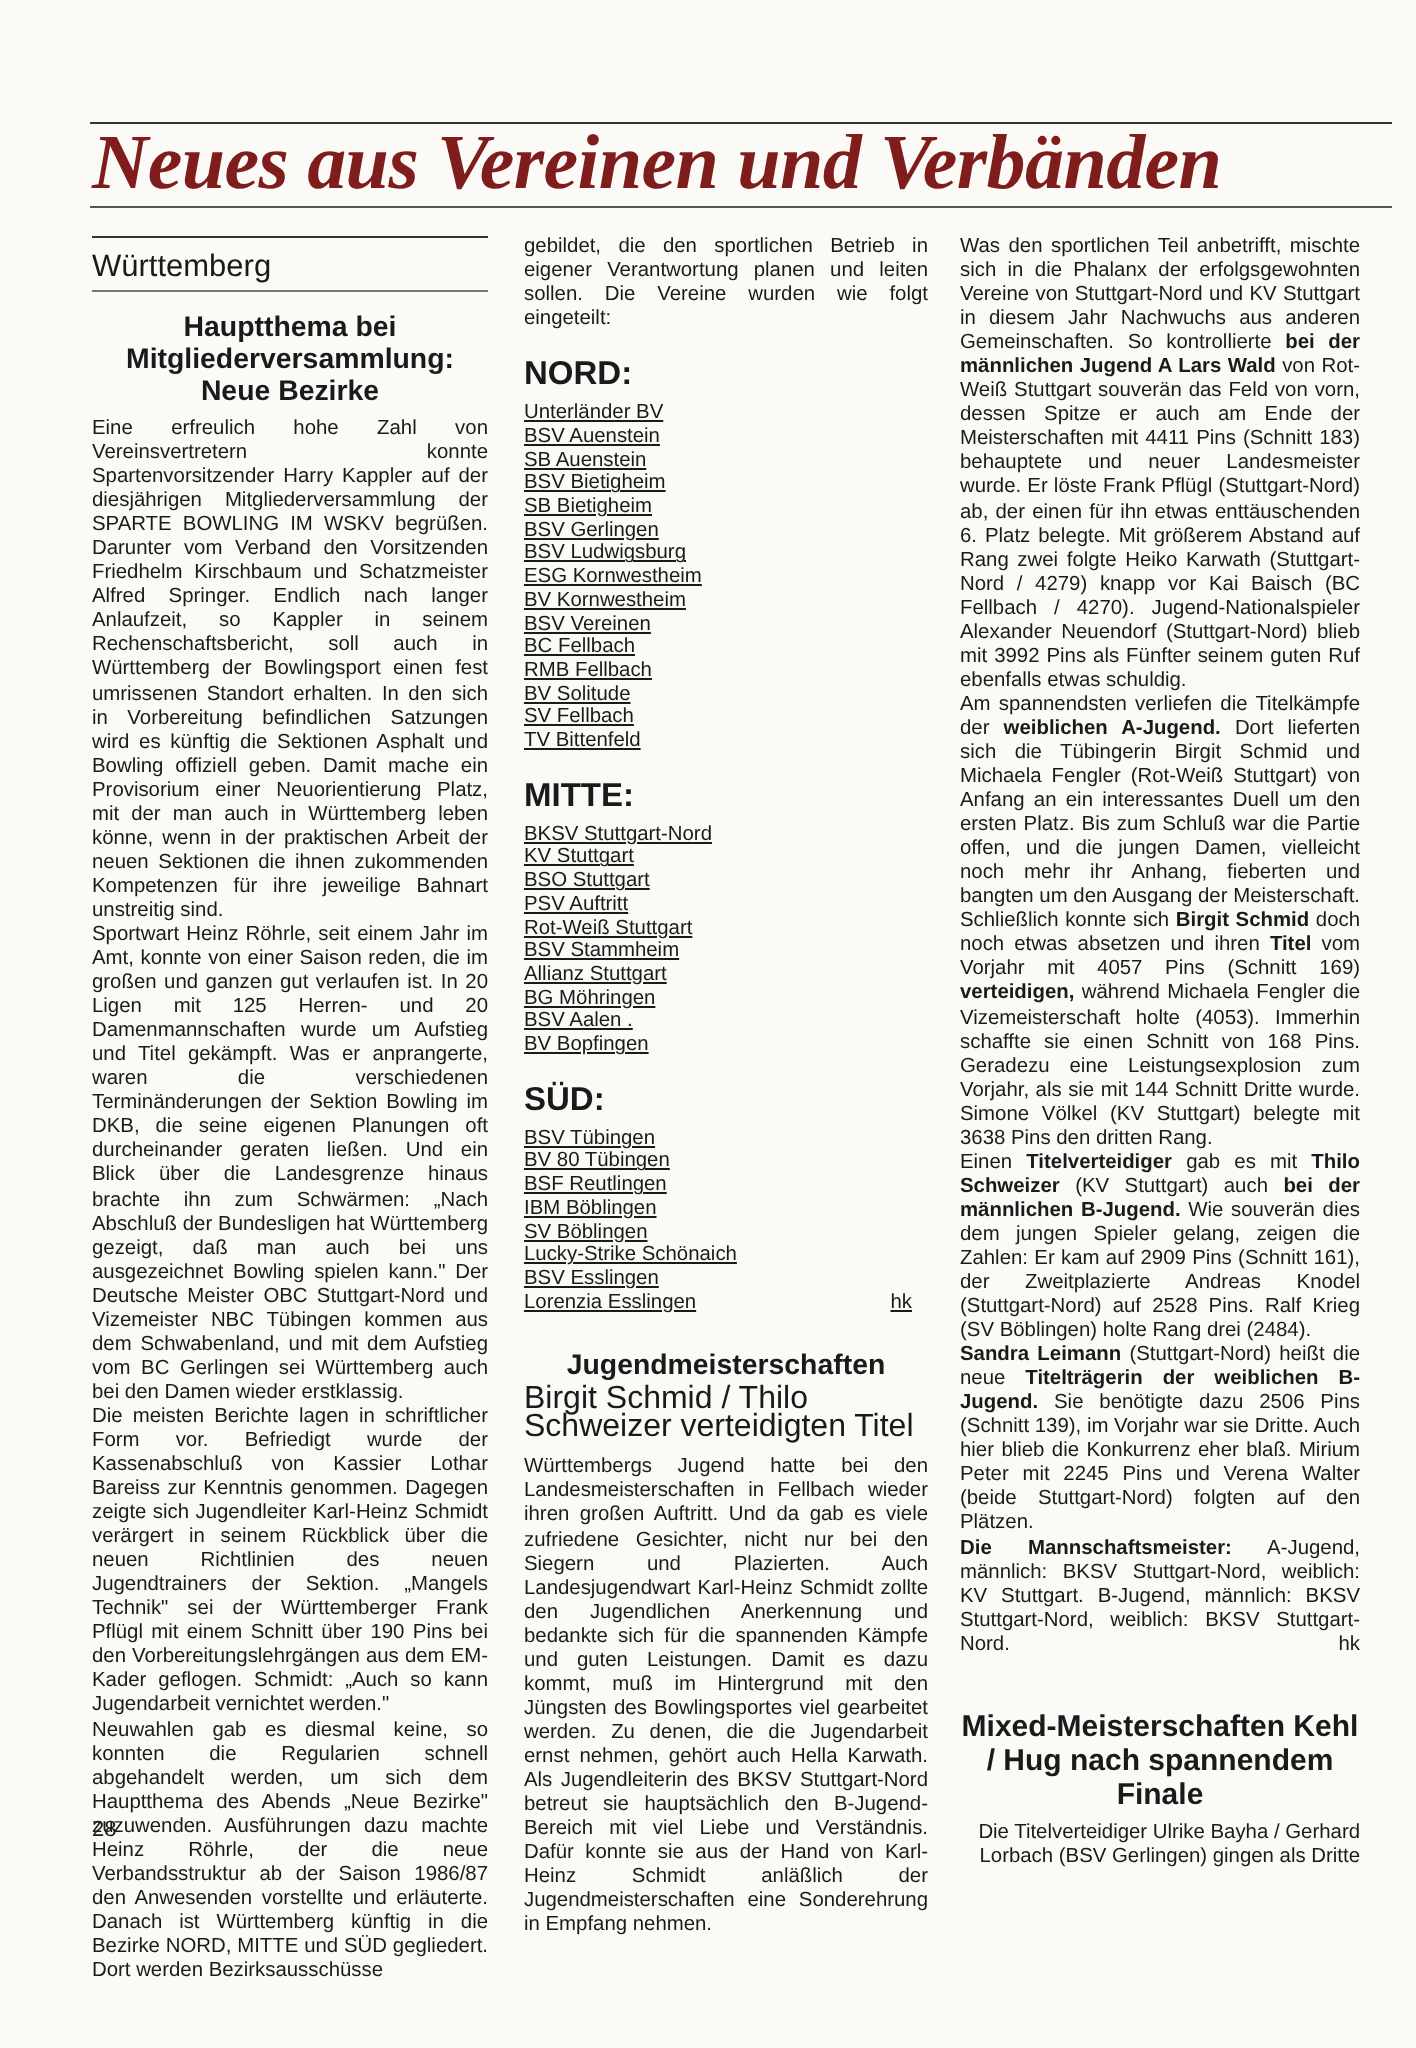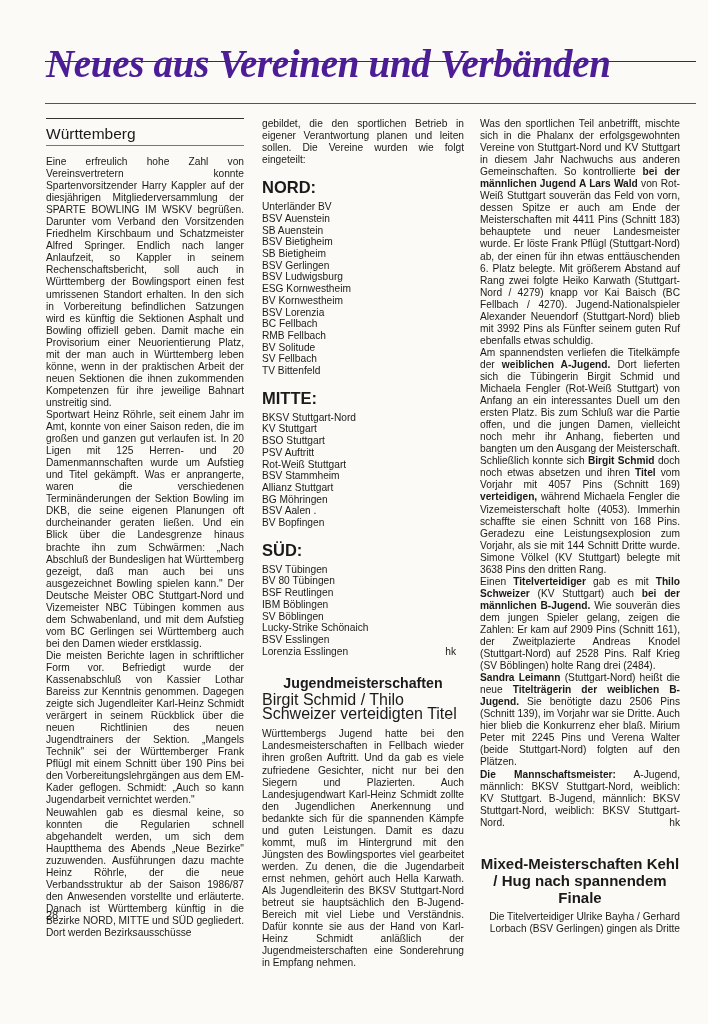--- a/index.html
+++ b/index.html
@@ -3,60 +3,61 @@
 <meta charset="utf-8">
 <style>
   html, body { margin: 0; padding: 0; }
   body {
     width: 708px; height: 1024px; background: #fbfaf7; position: relative; overflow: hidden;
     font-family: "Liberation Sans", sans-serif; color: #1a1a1a;
   }
   .page { position: absolute; left: 0; top: 0; width: 708px; height: 1024px; }
   .rule-top { position: absolute; left: 45px; right: 12px; top: 61px; border-top: 1.5px solid #333; }
   .masthead {
-    position: absolute; left: 46px; top: 44px; width: 660px;
+    position: absolute; left: 46px; top: 62px; width: 660px;
     font-family: "Liberation Serif", serif; font-weight: bold; font-style: italic;
-    font-size: 39px; line-height: 40px; letter-spacing: -0.3px; color: #4c1d95; white-space: nowrap;
+    font-size: 39px; line-height: 40px; letter-spacing: -0.3px; color: #7f1d1d; white-space: nowrap;
   }
   .rule-mid { position: absolute; left: 45px; right: 12px; top: 103px; border-top: 1.5px solid #555; }
 
   .col { position: absolute; top: 118px; font-size: 10.2px; line-height: 12.05px; text-align: justify; }
   .col-left { left: 46px; width: 198px; }
   .col-mid { left: 262px; width: 202px; }
   .col-right { left: 480px; width: 200px; }
 
   .section-rule { border-top: 1.5px solid #333; margin-bottom: 6px; }
   .section-title { font-weight: normal; font-size: 15.5px; line-height: 18px; margin: 0 0 2px 0; text-align: left; }
   .section-rule2 { border-top: 1.5px solid #777; margin-bottom: 10px; }
 
   .headline { font-weight: bold; text-align: center; font-size: 14.2px; line-height: 16px; margin: 0 0 5px 0; }
   .subhead { font-weight: normal; text-align: left; font-size: 16px; line-height: 14px; margin: 0 0 7px 0; }
   p { margin: 0; }
   .text-block { text-align: justify; }
   .text-block span.b { font-weight: bold; }
 
   .district { font-weight: bold; font-size: 16.5px; line-height: 19px; margin: 12px 0 4px 0; text-align: left; }
-  .club-list { list-style: none; margin: 0; padding: 0; text-align: center; font-size: 10.2px; line-height: 11.7px; }
+  .club-list { list-style: none; margin: 0; padding: 0; text-align: center; font-size: 10.2px; line-height: 11.7px; text-decoration: underline; }
   .club-list li { display: flex; justify-content: space-between; }
 
   .page-number { position: absolute; left: 46px; top: 909px; font-size: 11px; }
   .signoff { float: right; }
 </style>
 </head>
 <body>
 
 <div class="page">
   <div class="rule-top"></div>
   <div class="masthead">Neues aus Vereinen und Verbänden</div>
   <div class="rule-mid"></div>
 
   <div class="col col-left">
     <div class="section-rule"></div>
     <div class="section-title">Württemberg</div>
     <div class="section-rule2"></div>
+    <div class="headline">Hauptthema bei Mitgliederversammlung: Neue Bezirke</div>
     <p class="text-block">Eine erfreulich hohe Zahl von Vereinsvertretern konnte Spartenvorsitzender Harry Kappler auf der diesjährigen Mitgliederversammlung der SPARTE BOWLING IM WSKV begrüßen. Darunter vom Verband den Vorsitzenden Friedhelm Kirschbaum und Schatzmeister Alfred Springer. Endlich nach langer Anlaufzeit, so Kappler in seinem Rechenschaftsbericht, soll auch in Württemberg der Bowlingsport einen fest umrissenen Standort erhalten. In den sich in Vorbereitung befindlichen Satzungen wird es künftig die Sektionen Asphalt und Bowling offiziell geben. Damit mache ein Provisorium einer Neuorientierung Platz, mit der man auch in Württemberg leben könne, wenn in der praktischen Arbeit der neuen Sektionen die ihnen zukommenden Kompetenzen für ihre jeweilige Bahnart unstreitig sind.</p>
     <p class="text-block">Sportwart Heinz Röhrle, seit einem Jahr im Amt, konnte von einer Saison reden, die im großen und ganzen gut verlaufen ist. In 20 Ligen mit 125 Herren- und 20 Damenmannschaften wurde um Aufstieg und Titel gekämpft. Was er anprangerte, waren die verschiedenen Terminänderungen der Sektion Bowling im DKB, die seine eigenen Planungen oft durcheinander geraten ließen. Und ein Blick über die Landesgrenze hinaus brachte ihn zum Schwärmen: „Nach Abschluß der Bundesligen hat Württemberg gezeigt, daß man auch bei uns ausgezeichnet Bowling spielen kann." Der Deutsche Meister OBC Stuttgart-Nord und Vizemeister NBC Tübingen kommen aus dem Schwabenland, und mit dem Aufstieg vom BC Gerlingen sei Württemberg auch bei den Damen wieder erstklassig.</p>
     <p class="text-block">Die meisten Berichte lagen in schriftlicher Form vor. Befriedigt wurde der Kassenabschluß von Kassier Lothar Bareiss zur Kenntnis genommen. Dagegen zeigte sich Jugendleiter Karl-Heinz Schmidt verärgert in seinem Rückblick über die neuen Richtlinien des neuen Jugendtrainers der Sektion. „Mangels Technik" sei der Württemberger Frank Pflügl mit einem Schnitt über 190 Pins bei den Vorbereitungslehrgängen aus dem EM-Kader geflogen. Schmidt: „Auch so kann Jugendarbeit vernichtet werden."</p>
     <p class="text-block">Neuwahlen gab es diesmal keine, so konnten die Regularien schnell abgehandelt werden, um sich dem Hauptthema des Abends „Neue Bezirke" zuzuwenden. Ausführungen dazu machte Heinz Röhrle, der die neue Verbandsstruktur ab der Saison 1986/87 den Anwesenden vorstellte und erläuterte. Danach ist Württemberg künftig in die Bezirke NORD, MITTE und SÜD gegliedert. Dort werden Bezirksausschüsse</p>
   </div>
 
   <div class="col col-mid">
     <p class="text-block">gebildet, die den sportlichen Betrieb in eigener Verantwortung planen und leiten sollen. Die Vereine wurden wie folgt eingeteilt:</p>
 
     <div class="district">NORD:</div>
@@ -82,21 +83,21 @@
       <li>
           <span>BSV Ludwigsburg</span>
         </li>
       <li>
           <span>ESG Kornwestheim</span>
         </li>
       <li>
           <span>BV Kornwestheim</span>
         </li>
       <li>
-          <span>BSV Lorenzia</span>
+          <span>BSV Vereinen</span>
         </li>
       <li>
           <span>BC Fellbach</span>
         </li>
       <li>
           <span>RMB Fellbach</span>
         </li>
       <li>
           <span>BV Solitude</span>
         </li>

